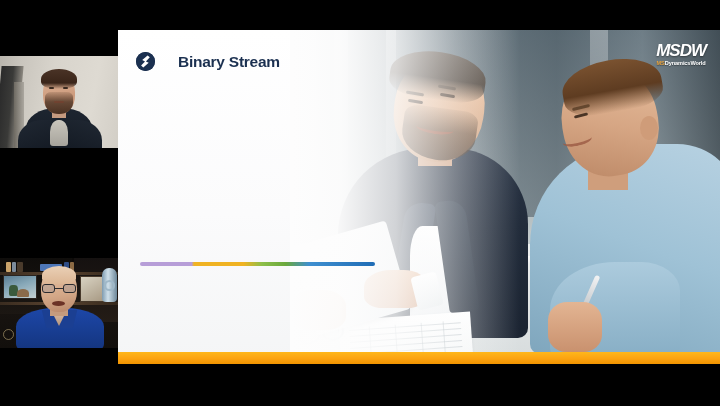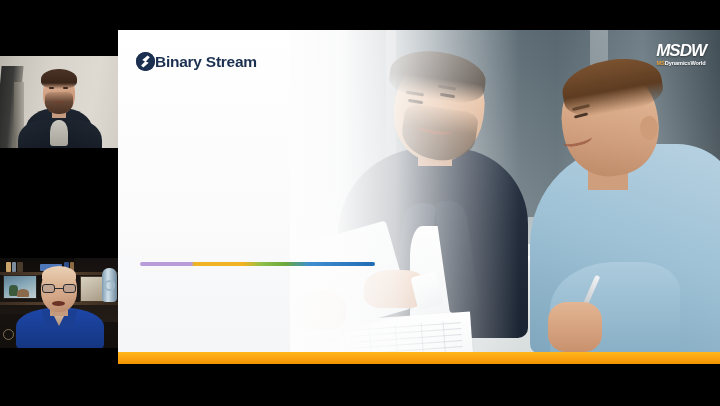--- a/index.html
+++ b/index.html
@@ -402,21 +402,21 @@
                 rgba(253,253,253,.80) 46%,rgba(253,253,253,.40) 72%,rgba(253,253,253,0) 100%);
   }
   .slide-leftwash {
     position:absolute; left:0; top:0; width:250px; height:334px;
     background:linear-gradient(180deg,#ffffff 0%,#fbfbfc 55%,#f4f5f6 100%);
   }
 
   
   #bs-logo {
     position:absolute; left:18px; top:22px;
-    display:flex; align-items:center; gap:0;justify-content:center;
+    display:flex; align-items:center; gap:23px;justify-content:center;
   }
   .bs-mark {
     position:relative; width:19px; height:19px; border-radius:50%;
     background:#1b3050; flex:0 0 auto;
   }
   .bs-mark svg { position:absolute; left:0; top:0; }
   .bs-text {
     font-size:15.5px; font-weight:700; color:#1b3050;
     letter-spacing:-0.25px; white-space:nowrap;
   }

